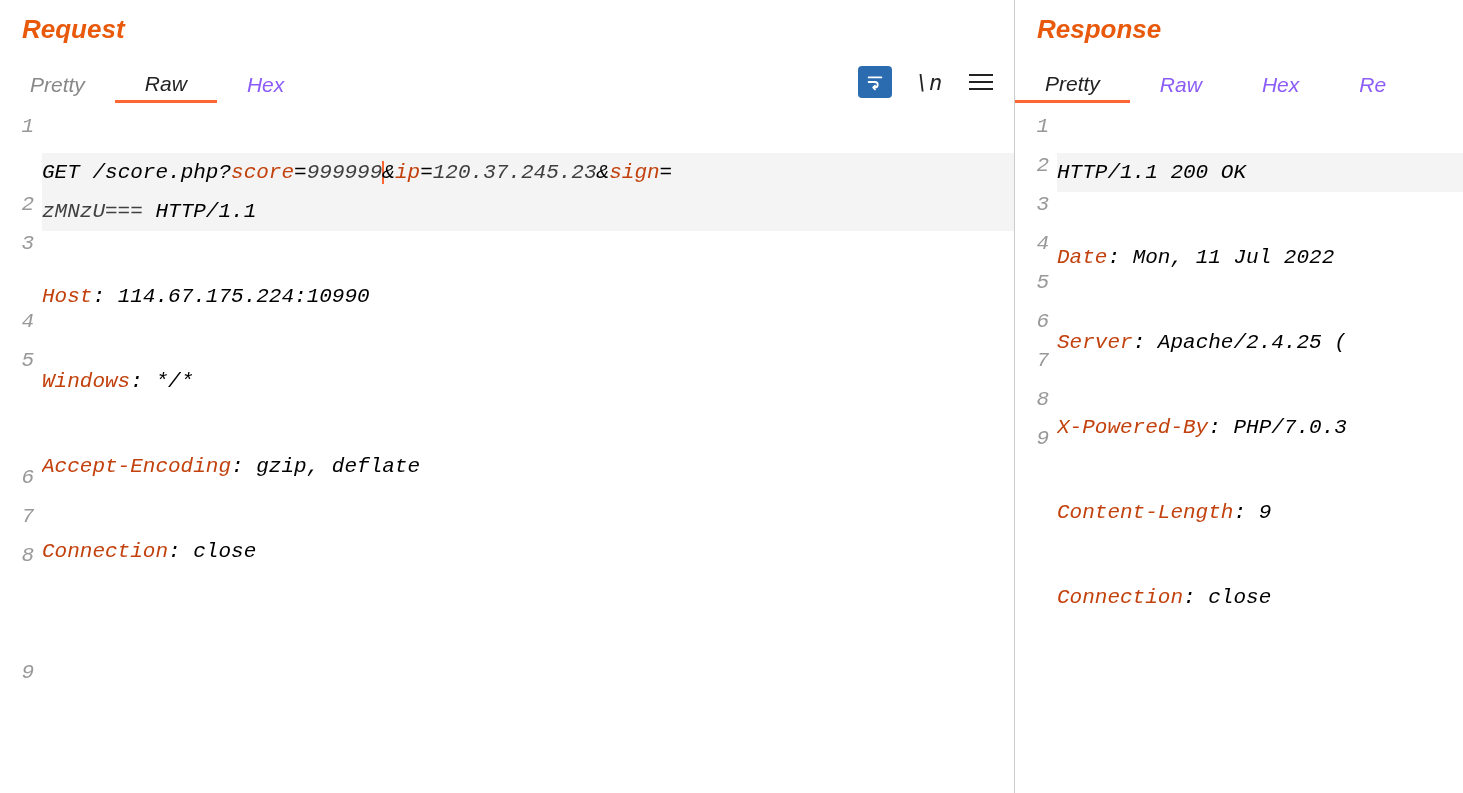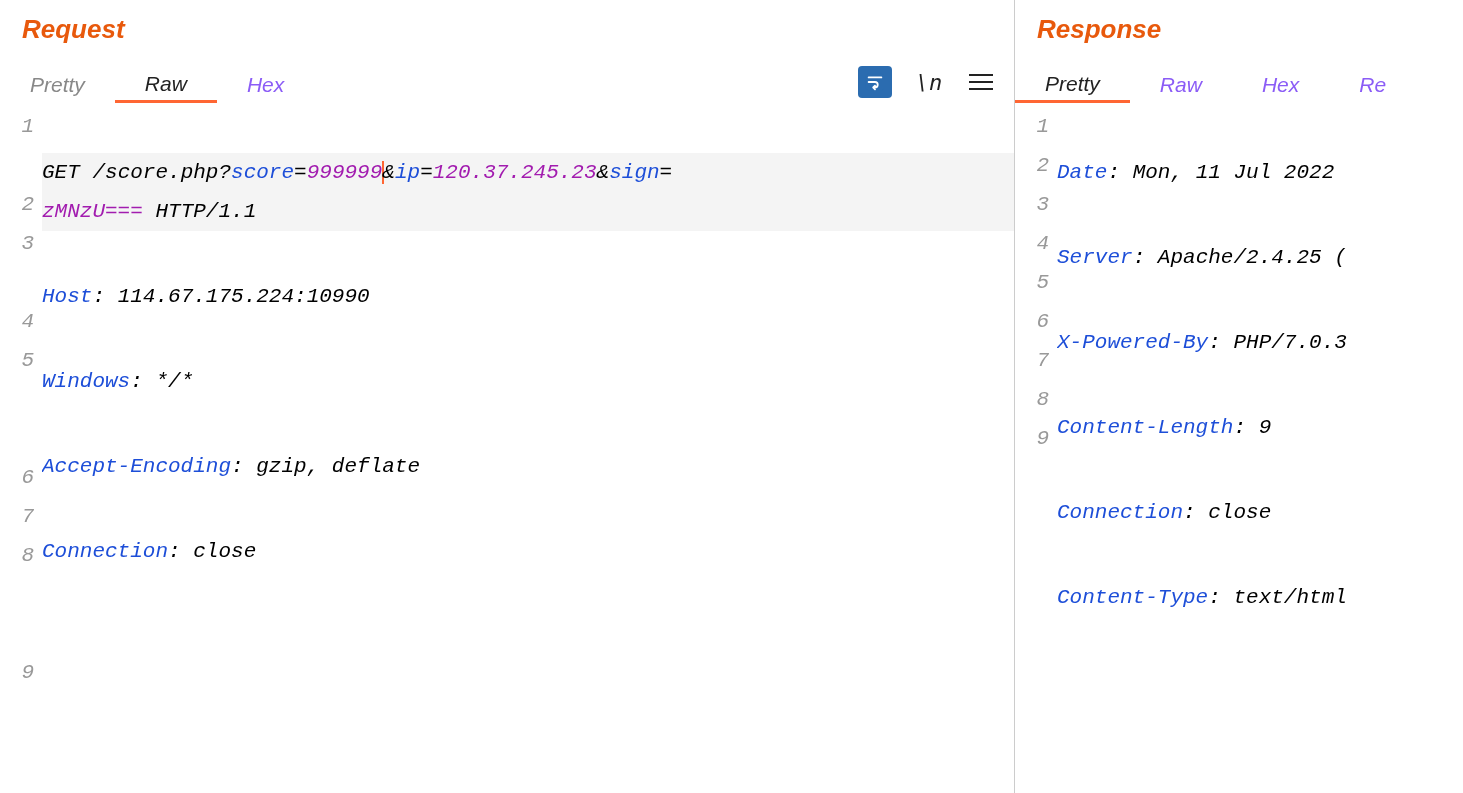--- a/index.html
+++ b/index.html
@@ -83,22 +83,22 @@
 }
 .code {
   flex: 1;
   overflow: hidden;
   white-space: pre-wrap;
   word-break: break-all;
 }
 .line { min-height: 39px; line-height: 39px; }
 .line .c-text { display: inline; }
 .line.first { background: #f4f4f4; }
-.c-blue { color: #1d4ed8; }
-.c-darkred { color: #a21caf; }
+.c-blue { color: #c2410c; }
+.c-darkred { color: #404040; }
 .c-orange-cursor {
   border-right: 2px solid #ff6633;
   margin-right: -2px;
 }
 .wrap { line-height: 39px; }
 </style>
 </head>
 <body>
 
 <div class="panel request">
@@ -173,23 +173,23 @@
       <div class="line">2</div>
       <div class="line">3</div>
       <div class="line">4</div>
       <div class="line">5</div>
       <div class="line">6</div>
       <div class="line">7</div>
       <div class="line">8</div>
       <div class="line">9</div>
     </div>
     <div class="code">
+      <div class="line first"><span>HTTP/1.1 200 OK</span></div>
       <div class="line"><span class="c-blue">Date</span><span>: Mon, 11 Jul 2022 </span></div>
       <div class="line"><span class="c-blue">Server</span><span>: Apache/2.4.25 (</span></div>
       <div class="line"><span class="c-blue">X-Powered-By</span><span>: PHP/7.0.3</span></div>
       <div class="line"><span class="c-blue">Content-Length</span><span>: 9</span></div>
       <div class="line"><span class="c-blue">Connection</span><span>: close</span></div>
-      <div class="line"><span class="c-blue">Content-Type</span><span>: text/html</span></div>
       <div class="line"><span></span>&nbsp;</div>
       
     </div>
   </div>
 </div>
 
 </body></html>

